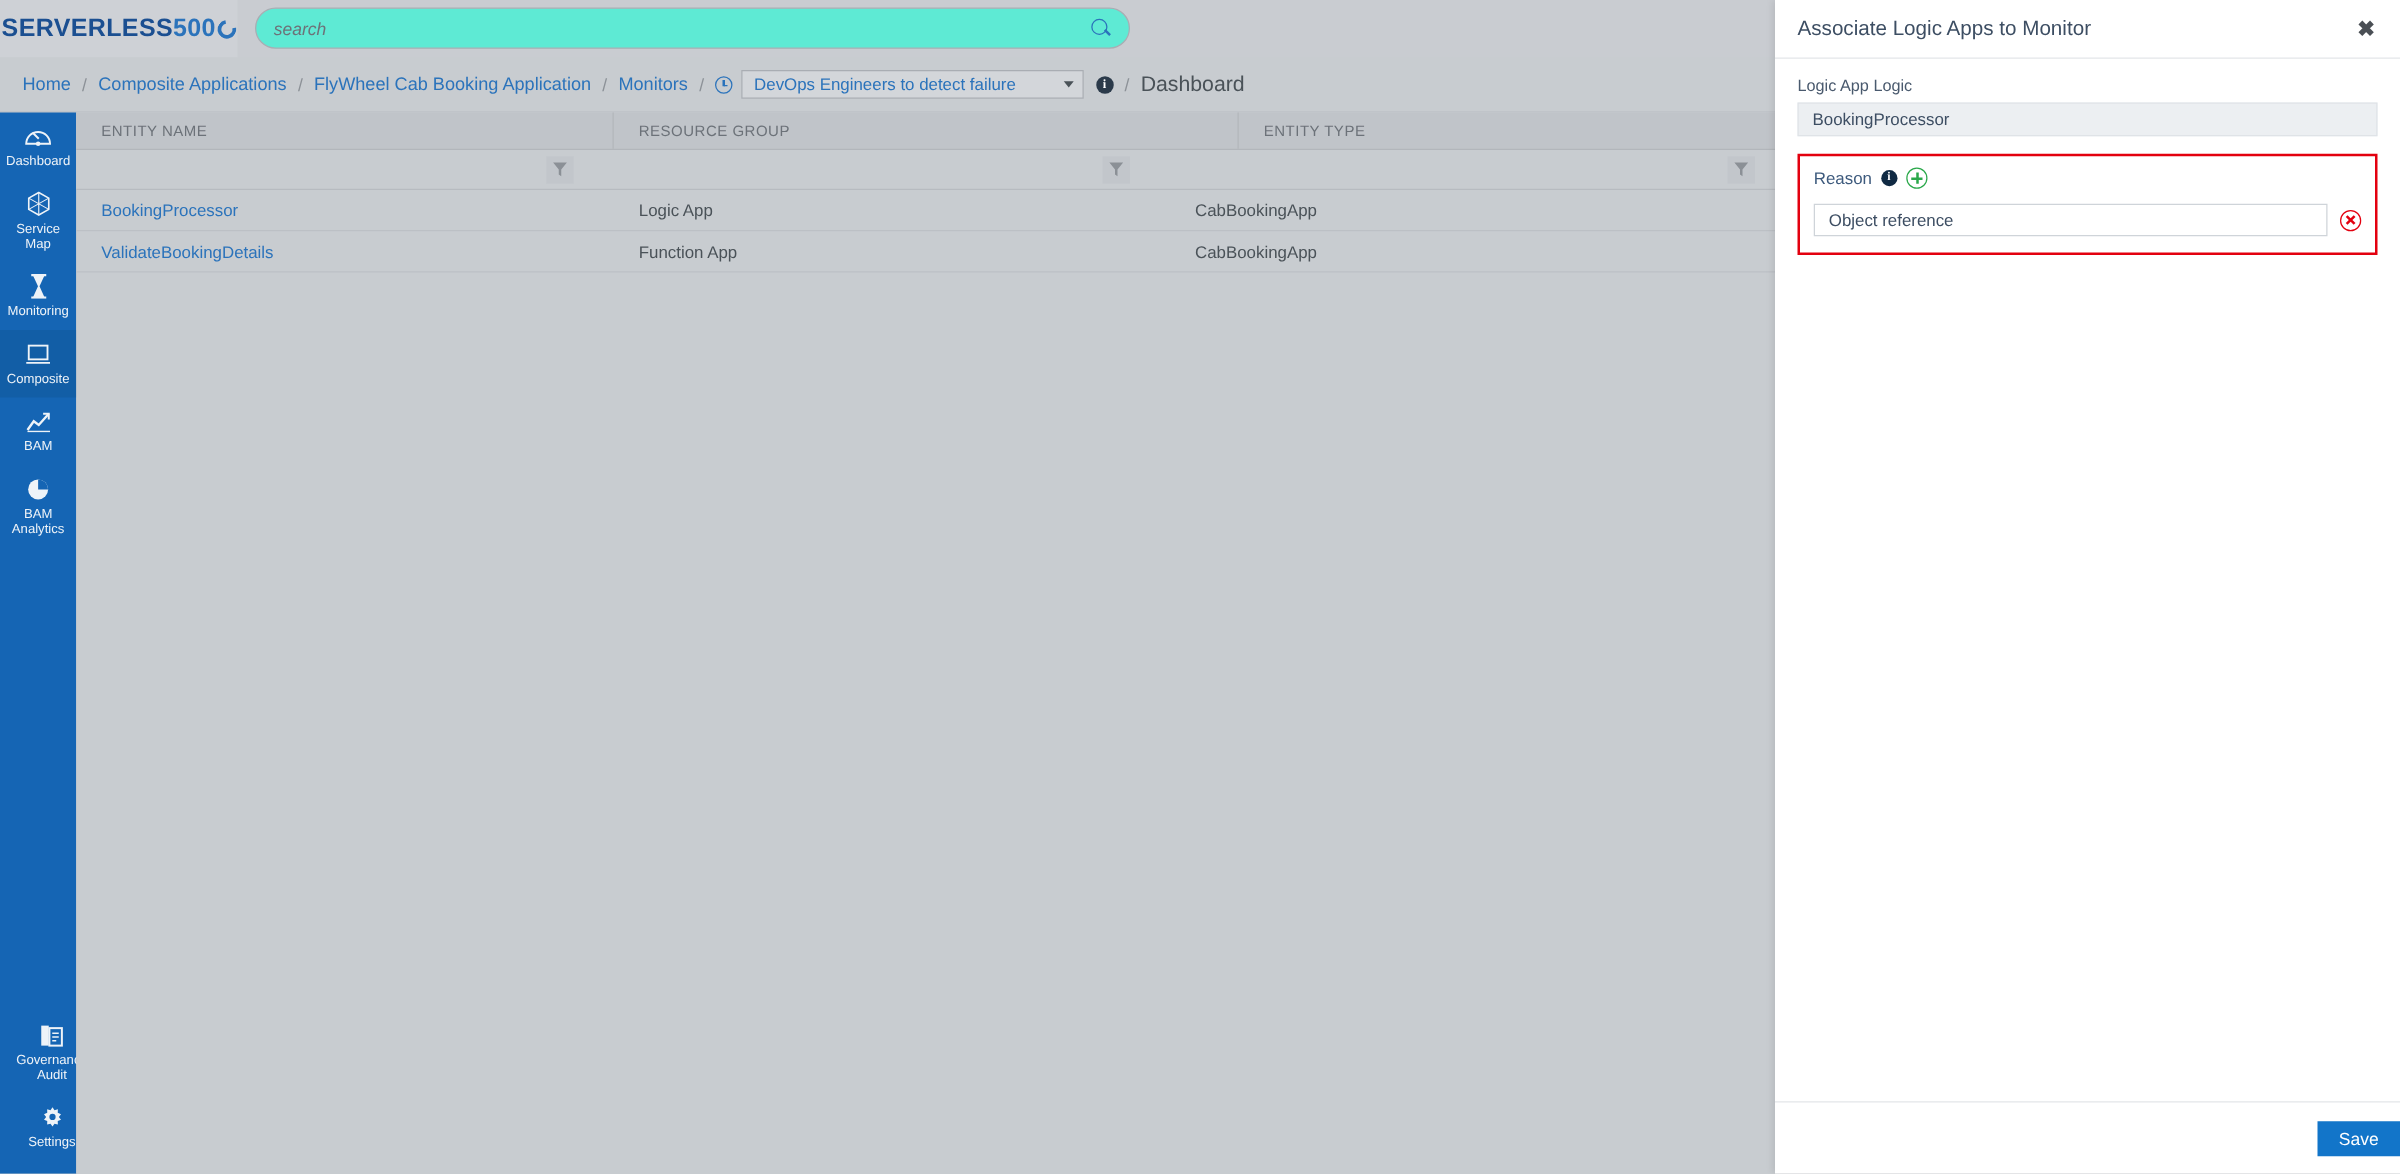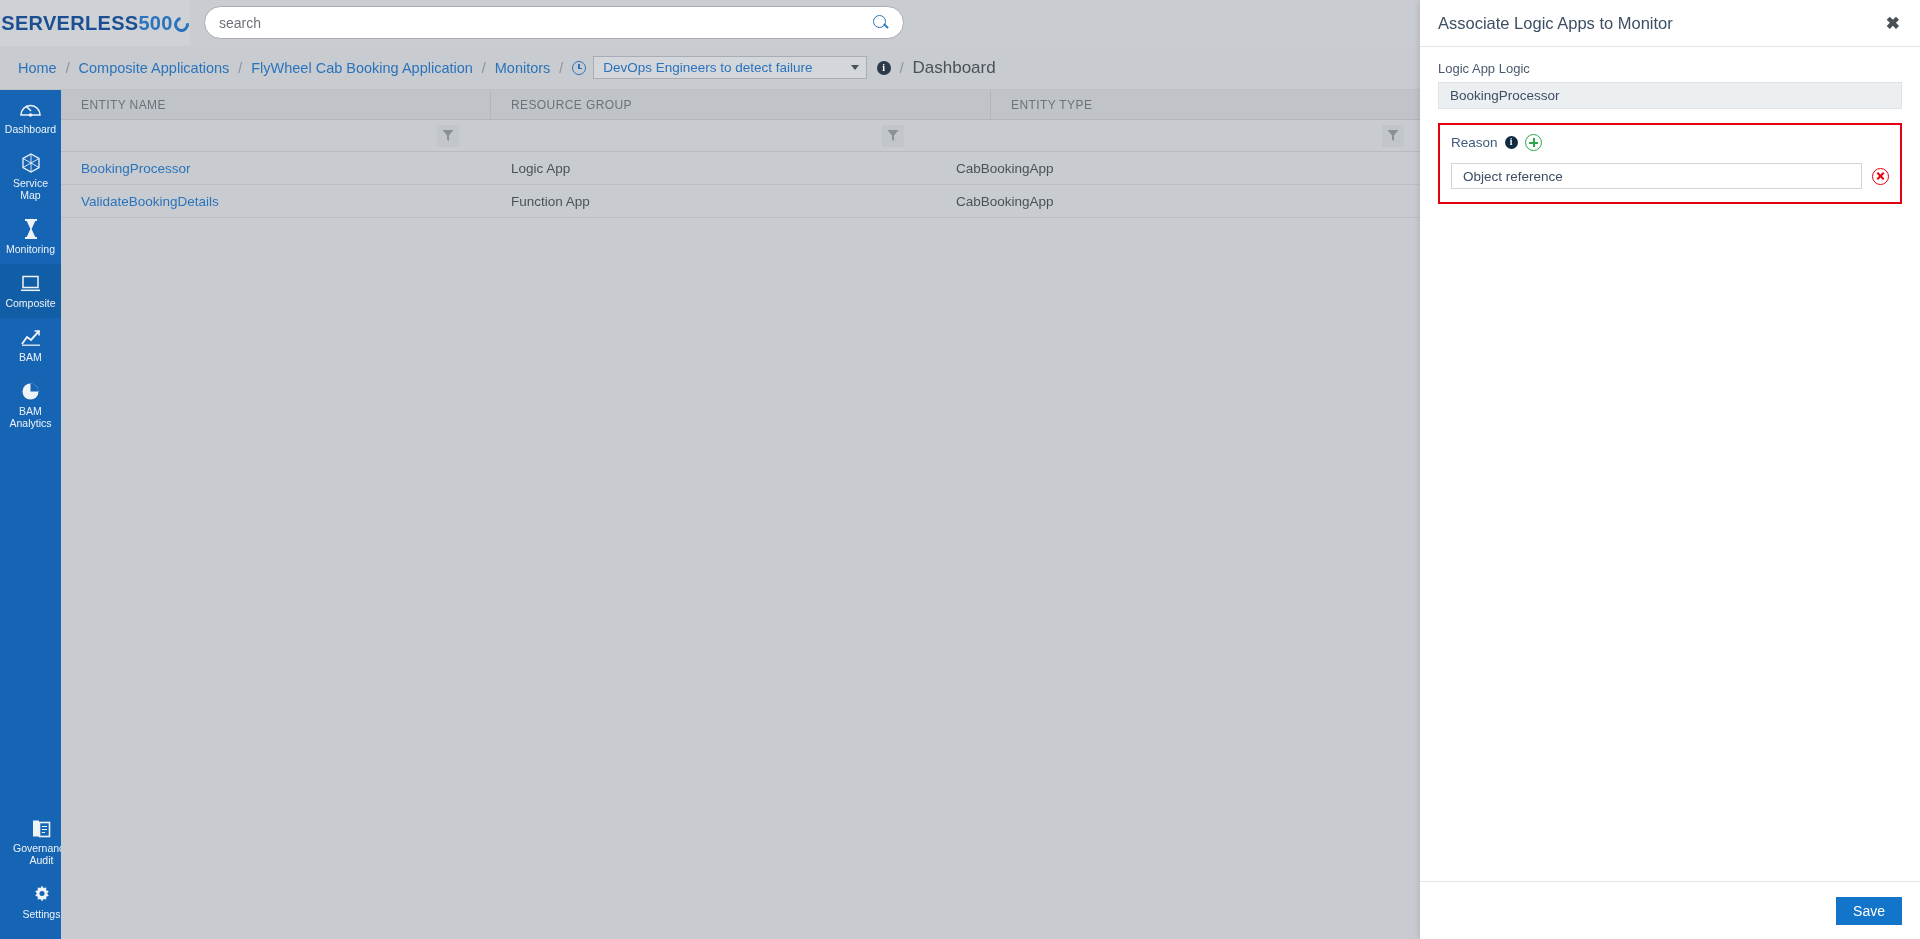--- a/index.html
+++ b/index.html
@@ -23,22 +23,22 @@
   .logo { font-size: 20px; font-weight: 700; letter-spacing: .3px; color: #1b4f91; white-space: nowrap; }
   .logo .num { color: #2b73bb; font-weight: 700; }
   .logo .ring {
     display: inline-block; width: 15px; height: 15px;
     border: 3px solid #2b73bb; border-radius: 50%;
     border-top-color: transparent; transform: rotate(35deg);
     vertical-align: -2px; margin-left: 1px;
   }
   .searchbox {
     position: absolute; left: 204px; top: 6px; width: 700px; height: 33px;
-    background: #ffffff; border: 1px solid #a9adb3; border-radius: 17px;
-    display: flex; align-items: center; padding: 0 14px;
+    background: #5eead4; border: 1px solid #a9adb3; border-radius: 17px;
+    display: flex; align-items: center; padding: 0 14px; font-style: italic;
   }
   .searchbox .ph { color: #6d7278; font-size: 14px; flex: 1; }
   .s-icon { width: 16px; height: 16px; position: relative; }
   .s-icon::before {
     content: ""; position: absolute; left: 0; top: 0;
     width: 11px; height: 11px; border: 1.8px solid #2b73bb; border-radius: 50%;
   }
   .s-icon::after {
     content: ""; position: absolute; left: 10px; top: 10px;
     width: 6px; height: 1.8px; background: #2b73bb; transform: rotate(45deg);
@@ -149,21 +149,21 @@
     position: relative; cursor: pointer; background:#fff; flex: none;
   }
   .del-btn::before, .del-btn::after {
     content:""; position:absolute; left:2.6px; top:6.4px; width:9px; height:2px; background:#e3000f;
   }
   .del-btn::before { transform: rotate(45deg); }
   .del-btn::after  { transform: rotate(-45deg); }
   .panel-foot {
     position: absolute; bottom: 0; left: 0; width: 500px; height: 58px;
     border-top: 1px solid #e4e6e9; display:flex; align-items:center;
-    justify-content:flex-end; padding-right: 18px;
+    justify-content:flex-end; 
   }
   .btn-save {
     background: #1275c9; color: #fff; font-size: 14px;
     padding: 6px 17px; border: none; cursor: pointer;
     font-family: "Liberation Sans", sans-serif;
   }
 </style>
 </head>
 <body>
 

